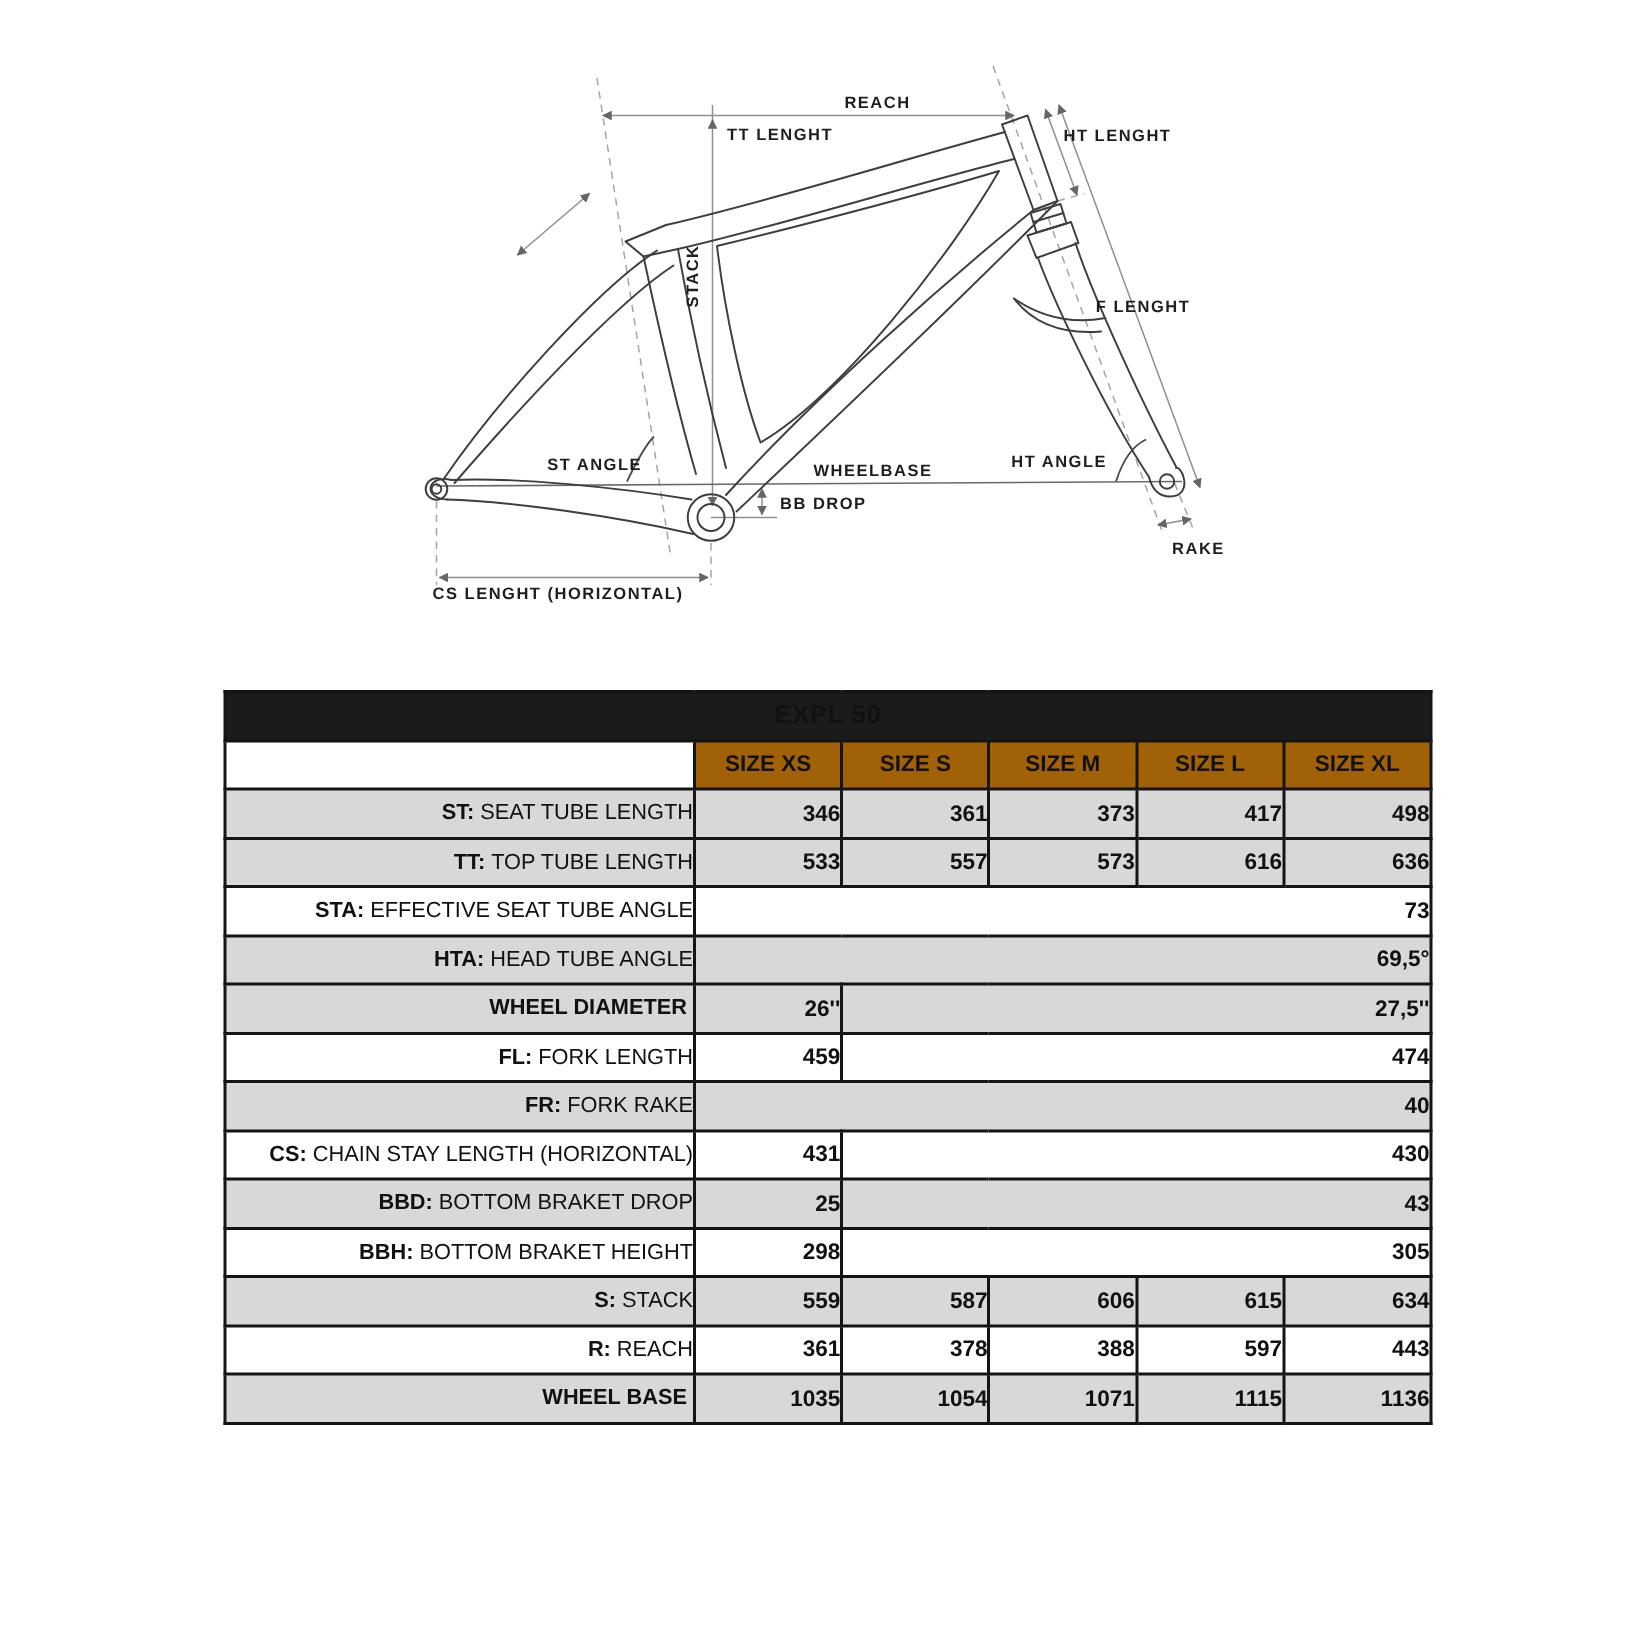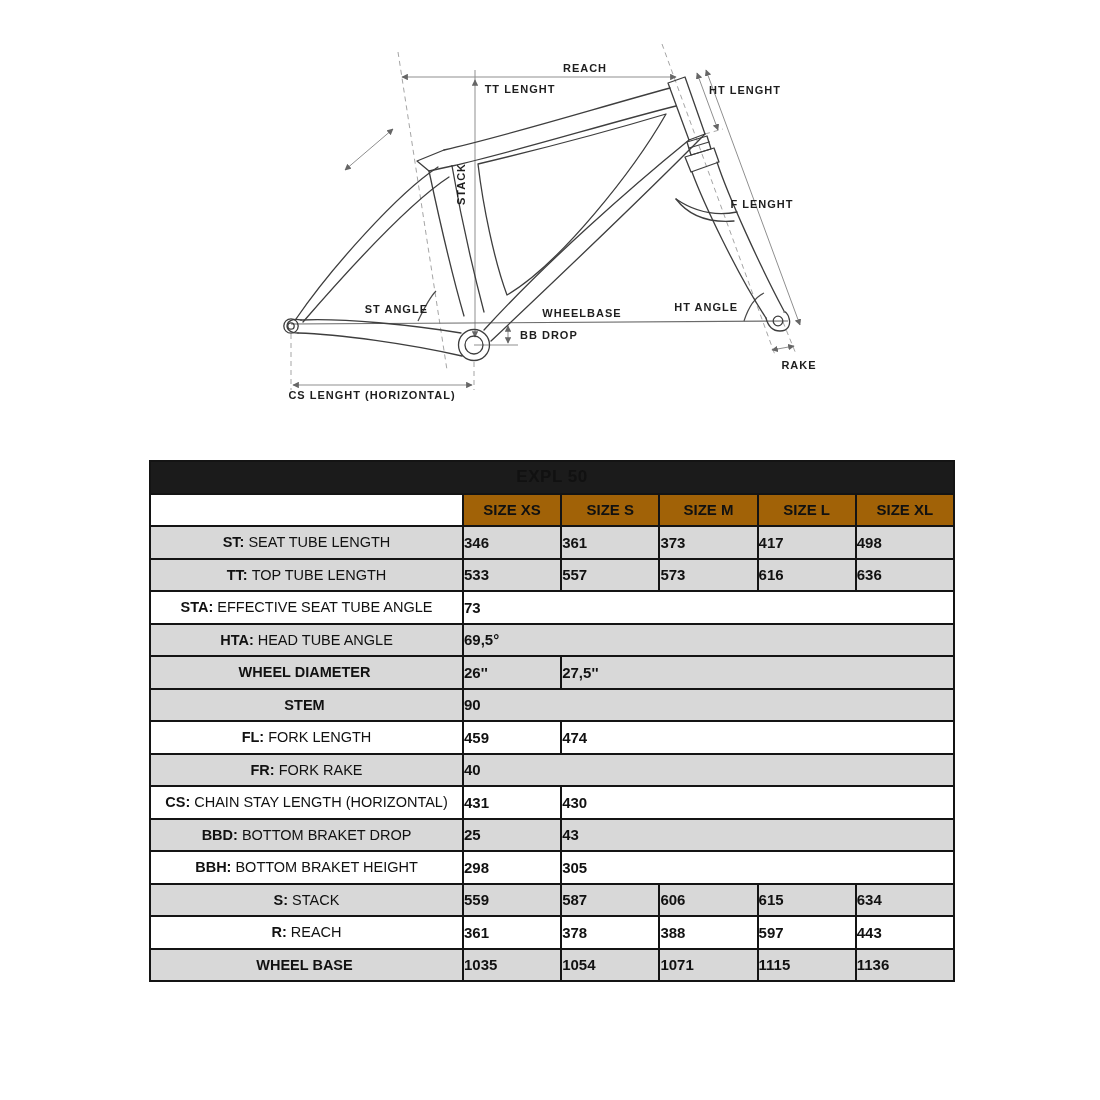--- a/index.html
+++ b/index.html
@@ -19,23 +19,23 @@
 
   
   table.spec{position:absolute;left:149px;top:460px;width:804px;
              border-collapse:collapse;table-layout:fixed;}
   table.spec td,table.spec th{border:2px solid #141414;padding:0;height:30.5px;
              font-family:"Liberation Sans",sans-serif;color:#111;}
   th.title{background:#1b1b1b;color:#ffffff;font-size:17px;font-weight:bold;
            letter-spacing:.5px;height:27px;text-align:center;}
   th.size{background:#a16207;font-size:15px;font-weight:bold;text-align:center;height:30px;}
   td.corner{background:#ffffff;}
-  td.lbl{text-align:center;padding-left:8px;font-size:14.5px;background:#ffffff;white-space:nowrap;}
+  td.lbl{text-align:right;padding-left:8px;font-size:14.5px;background:#ffffff;white-space:nowrap;}
   td.lbl .pfx{font-weight:bold;margin-right:4px;}
-  td.val{text-align:left;font-weight:bold;font-size:15px;background:#ffffff;}
+  td.val{text-align:right;font-weight:bold;font-size:15px;background:#ffffff;}
   tr.shade td{background:#d8d8d8;}
 </style>
 </head>
 <body>
 
 <div class="stage">
 
   <svg class="diagram" width="1100" height="450" viewBox="0 0 1100 450">
     <defs>
       <marker id="ah" viewBox="0 0 10 10" refX="9" refY="5" markerWidth="6.5" markerHeight="6.5" orient="auto-start-reverse">
@@ -158,24 +158,20 @@
       </tr>
       <tr class="shade">
         <td class="lbl"><span class="pfx">HTA:</span><span>HEAD TUBE ANGLE</span></td>
         <td class="val" colspan="5">69,5°</td>
       </tr>
       <tr class="shade">
         <td class="lbl"><span class="pfx">WHEEL DIAMETER</span><span></span></td>
         <td class="val">26''</td>
         <td class="val" colspan="4">27,5''</td>
       </tr>
-      <tr class="shade">
-        <td class="lbl"><span class="pfx">STEM</span><span></span></td>
-        <td class="val" colspan="5">90</td>
-      </tr>
       <tr>
         <td class="lbl"><span class="pfx">FL:</span><span>FORK LENGTH</span></td>
         <td class="val">459</td>
         <td class="val" colspan="4">474</td>
       </tr>
       <tr class="shade">
         <td class="lbl"><span class="pfx">FR:</span><span>FORK RAKE</span></td>
         <td class="val" colspan="5">40</td>
       </tr>
       <tr>

